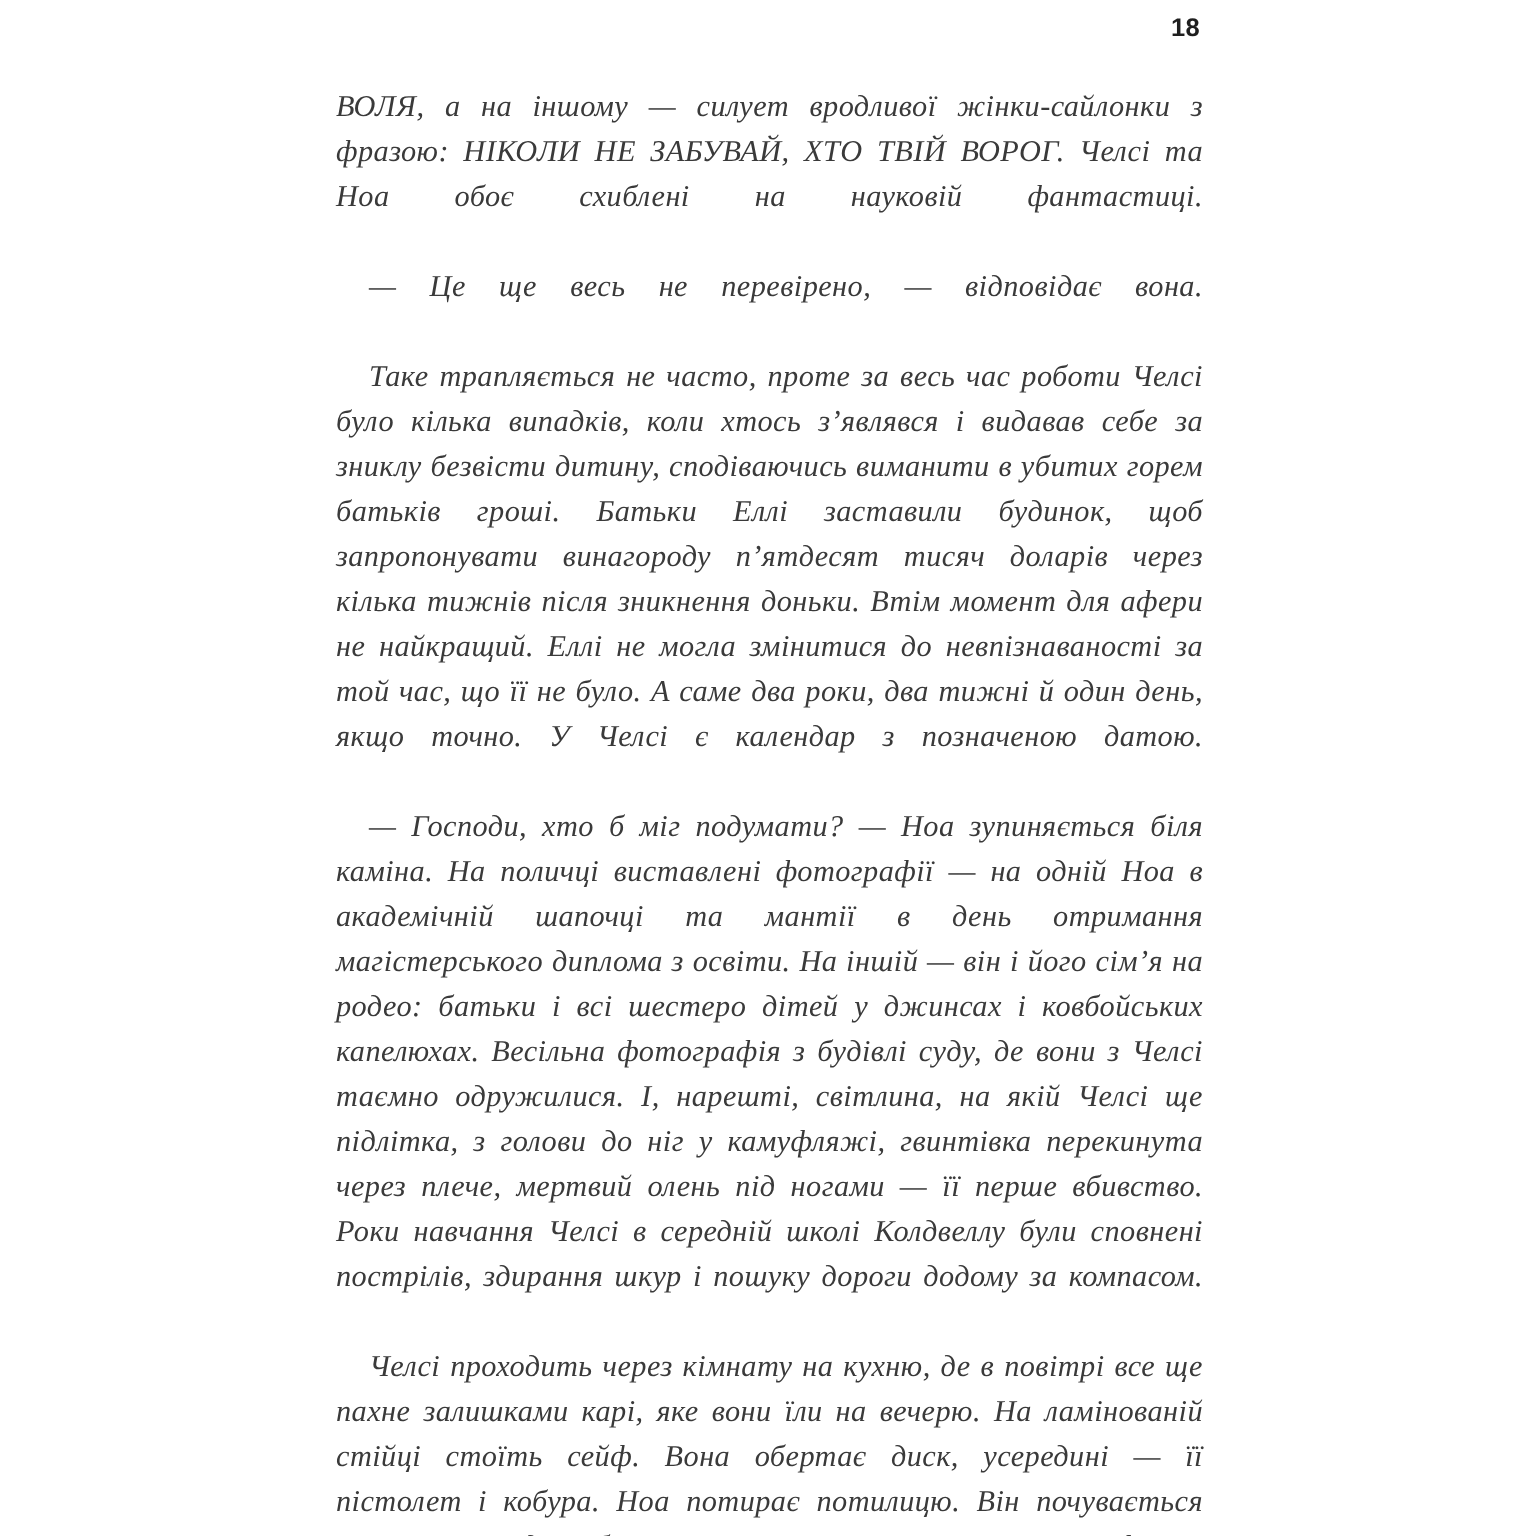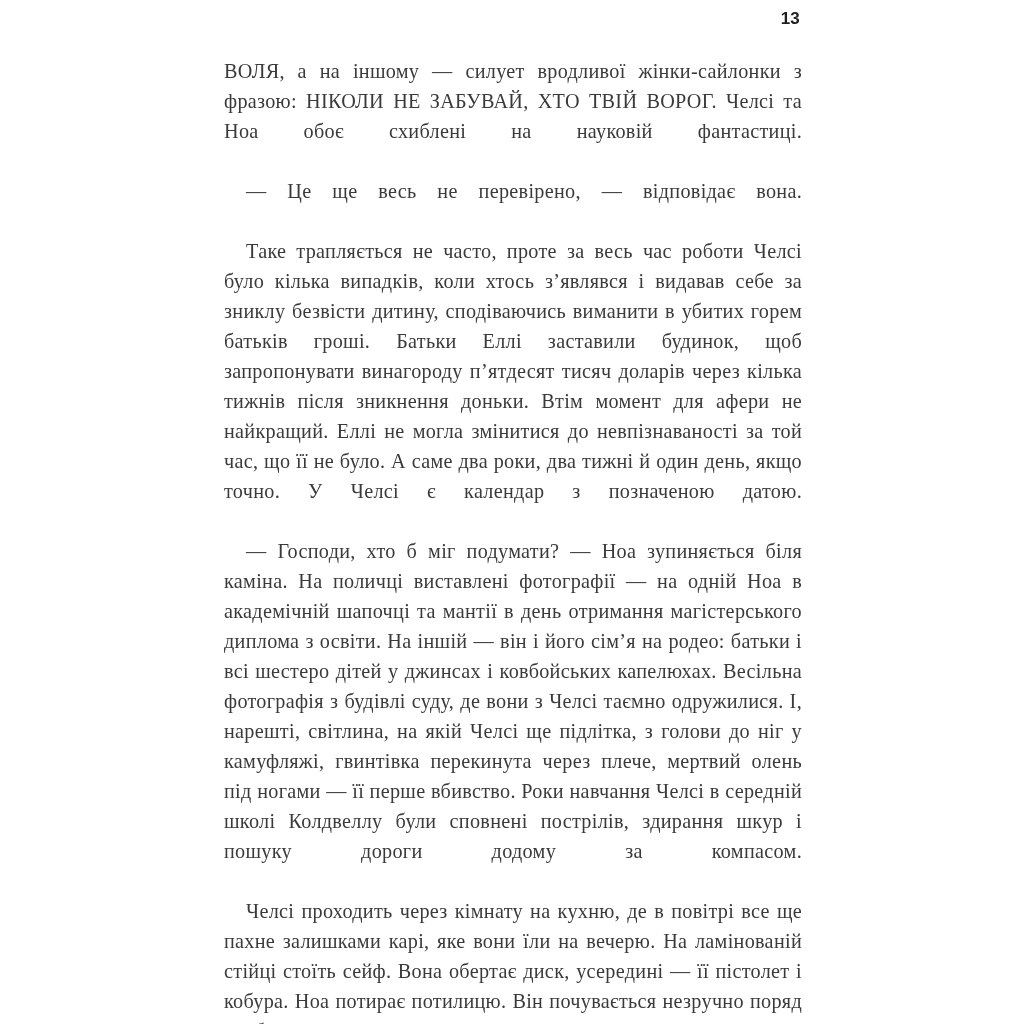--- a/index.html
+++ b/index.html
@@ -50,20 +50,21 @@
     text-align: justify;
     text-justify: inter-word;
     color: #3a3a3a;
     -webkit-font-smoothing: antialiased;
   }
 
   .textblock p {
     margin: 0;
     text-indent: 22px;
     hyphens: manual;
+    font-style: italic;
   }
 
   
   .textblock p.first {
     text-indent: 0;
   }
 
   .opening {
     letter-spacing: 0.3px;
   }
@@ -77,21 +78,21 @@
     content: "";
     display: inline-block;
     width: 100%;
   }
 </style>
 </head>
 <body>
 
 <div class="page">
 
-  <div class="folio">13</div>
+  <div class="folio">18</div>
 
   <div class="textblock" id="textblock">
       <p class="first"><span class="caps">ВОЛЯ</span><span class="opening">, а на іншому — силует вродливої жінки-сайлонки з фразою: </span><span class="caps">НІКОЛИ НЕ ЗАБУВАЙ, ХТО ТВІЙ ВОРОГ</span><span class="opening">. Челсі та Ноа обоє схиблені на науковій фантастиці.</span></p>
       <p class=""><span class="opening">— Це ще весь не перевірено, — відповідає вона.</span></p>
       <p class=""><span class="opening">Таке трапляється не часто, проте за весь час роботи Челсі було кілька випадків, коли хтось з’являвся і видавав себе за зниклу безвісти дитину, сподіваючись виманити в убитих горем батьків гроші. Батьки Еллі заставили будинок, щоб запропонувати винагороду п’ятдесят тисяч доларів через кілька тижнів після зникнення доньки. Втім момент для афери не найкращий. Еллі не могла змінитися до невпізнаваності за той час, що її не було. А саме два роки, два тижні й один день, якщо точно. У Челсі є календар з позначеною датою.</span></p>
       <p class=""><span class="opening">— Господи, хто б міг подумати? — Ноа зупиняється біля каміна. На поличці виставлені фотографії — на одній Ноа в академічній шапочці та мантії в день отримання магістерського диплома з освіти. На іншій — він і його сім’я на родео: батьки і всі шестеро дітей у джинсах і ковбойських капелюхах. Весільна фотографія з будівлі суду, де вони з Челсі таємно одружилися. І, нарешті, світлина, на якій Челсі ще підлітка, з голови до ніг у камуфляжі, гвинтівка перекинута через плече, мертвий олень під ногами — її перше вбивство. Роки навчання Челсі в середній школі Колдвеллу були сповнені пострілів, здирання шкур і пошуку дороги додому за компасом.</span></p>
       <p class=""><span class="opening">Челсі проходить через кімнату на кухню, де в повітрі все ще пахне залишками карі, яке вони їли на вечерю. На ламінованій стійці стоїть сейф. Вона обертає диск, усередині — її пістолет і кобура. Ноа потирає потилицю. Він почувається незручно поряд зі зброєю. Навіть попри те, що виріс на фермі, де на вихідних стріляв у койотів. Навіть попри те, що одружився з детективкою.</span></p>
     </div>
 
 </div>

